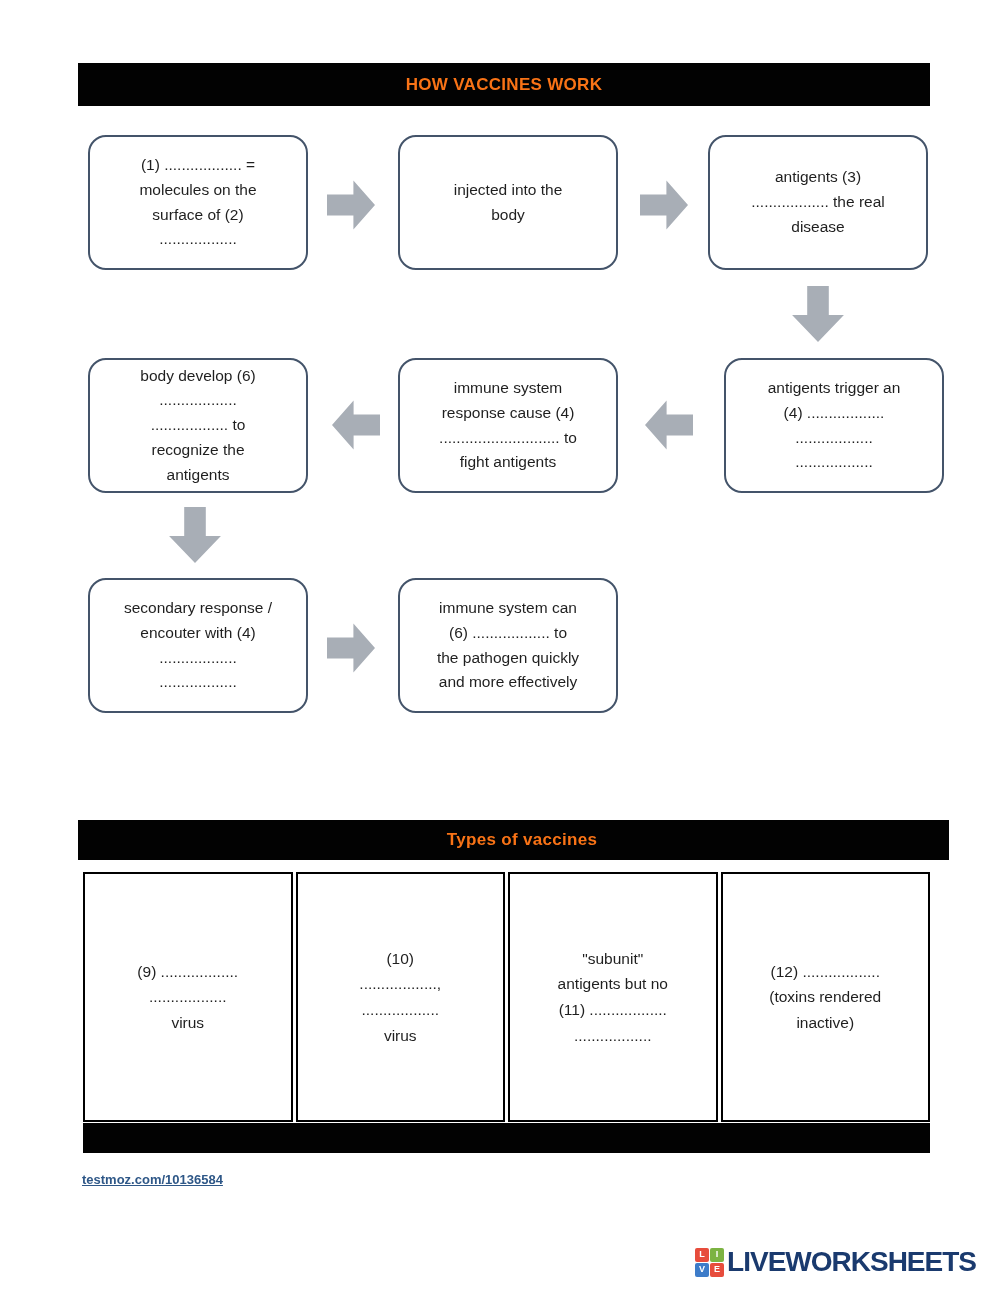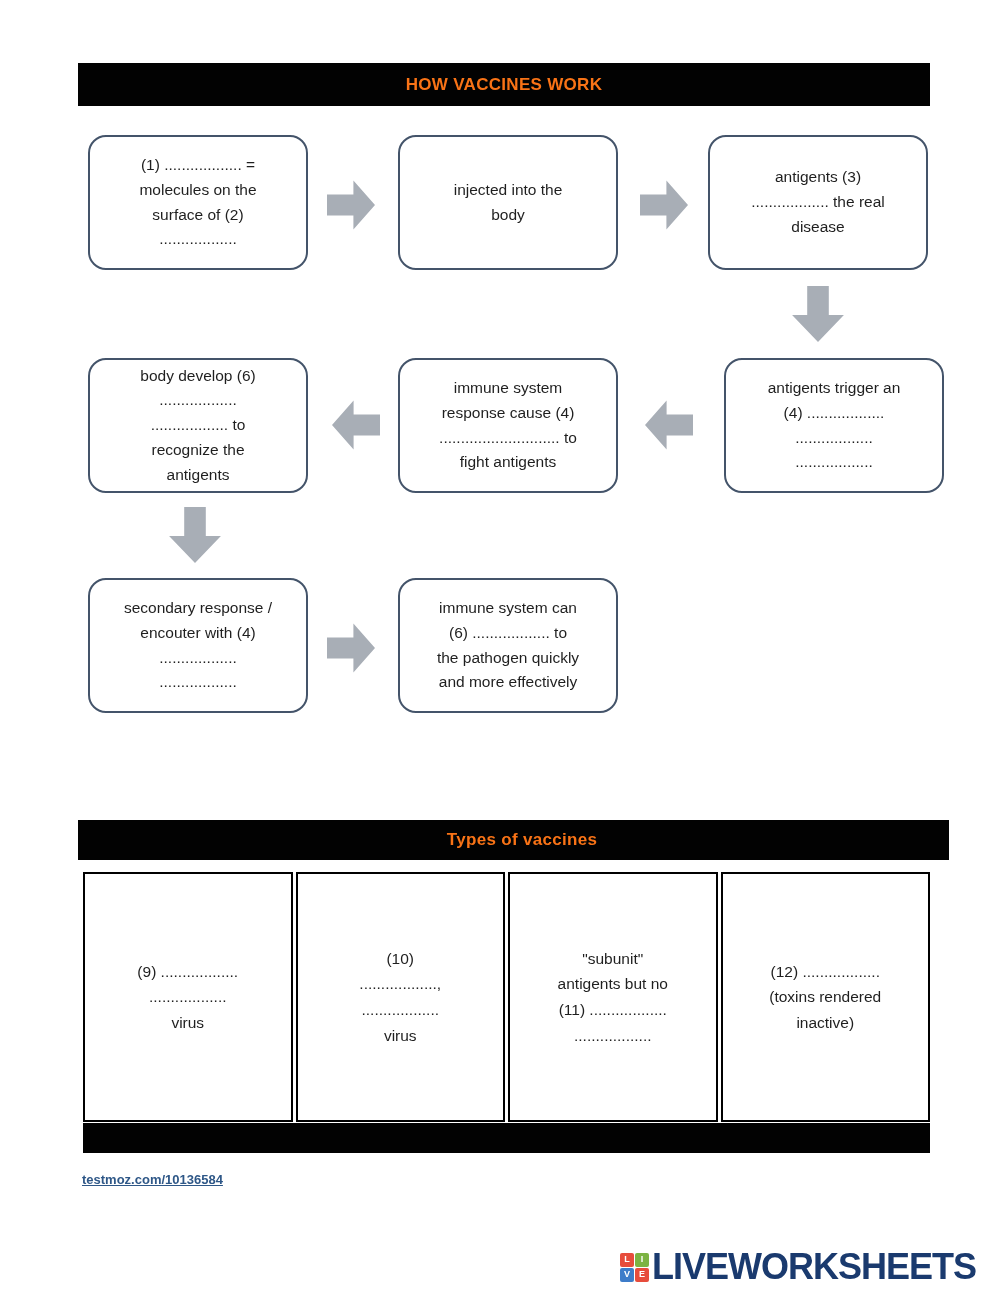--- a/index.html
+++ b/index.html
@@ -59,21 +59,21 @@
   .brand{position:absolute;right:24px;top:1246px;display:flex;align-items:center;gap:3px;cursor:pointer;}
   .brand-icon{display:grid;grid-template-columns:14px 14px;grid-template-rows:14px 14px;gap:1px;}
   .tile{
     display:flex;align-items:center;justify-content:center;
     color:#fff;font-size:9px;font-weight:bold;border-radius:2px;line-height:1;
   }
   .tile-l{background:#e74c3c}
   .tile-i{background:#7cb342}
   .tile-v{background:#3d7cc9}
   .tile-e{background:#e74c3c}
-  .brand-name{font-size:36px;font-weight:800;color:#1a3a6e;letter-spacing:-1px;}
+  .brand-name{font-size:28px;font-weight:800;color:#1a3a6e;letter-spacing:-1px;}
 </style>
 </head>
 <body>
 
 <div class="page">
 
   <div class="bar header-bar">
     <span>HOW VACCINES WORK</span>
   </div>
 

